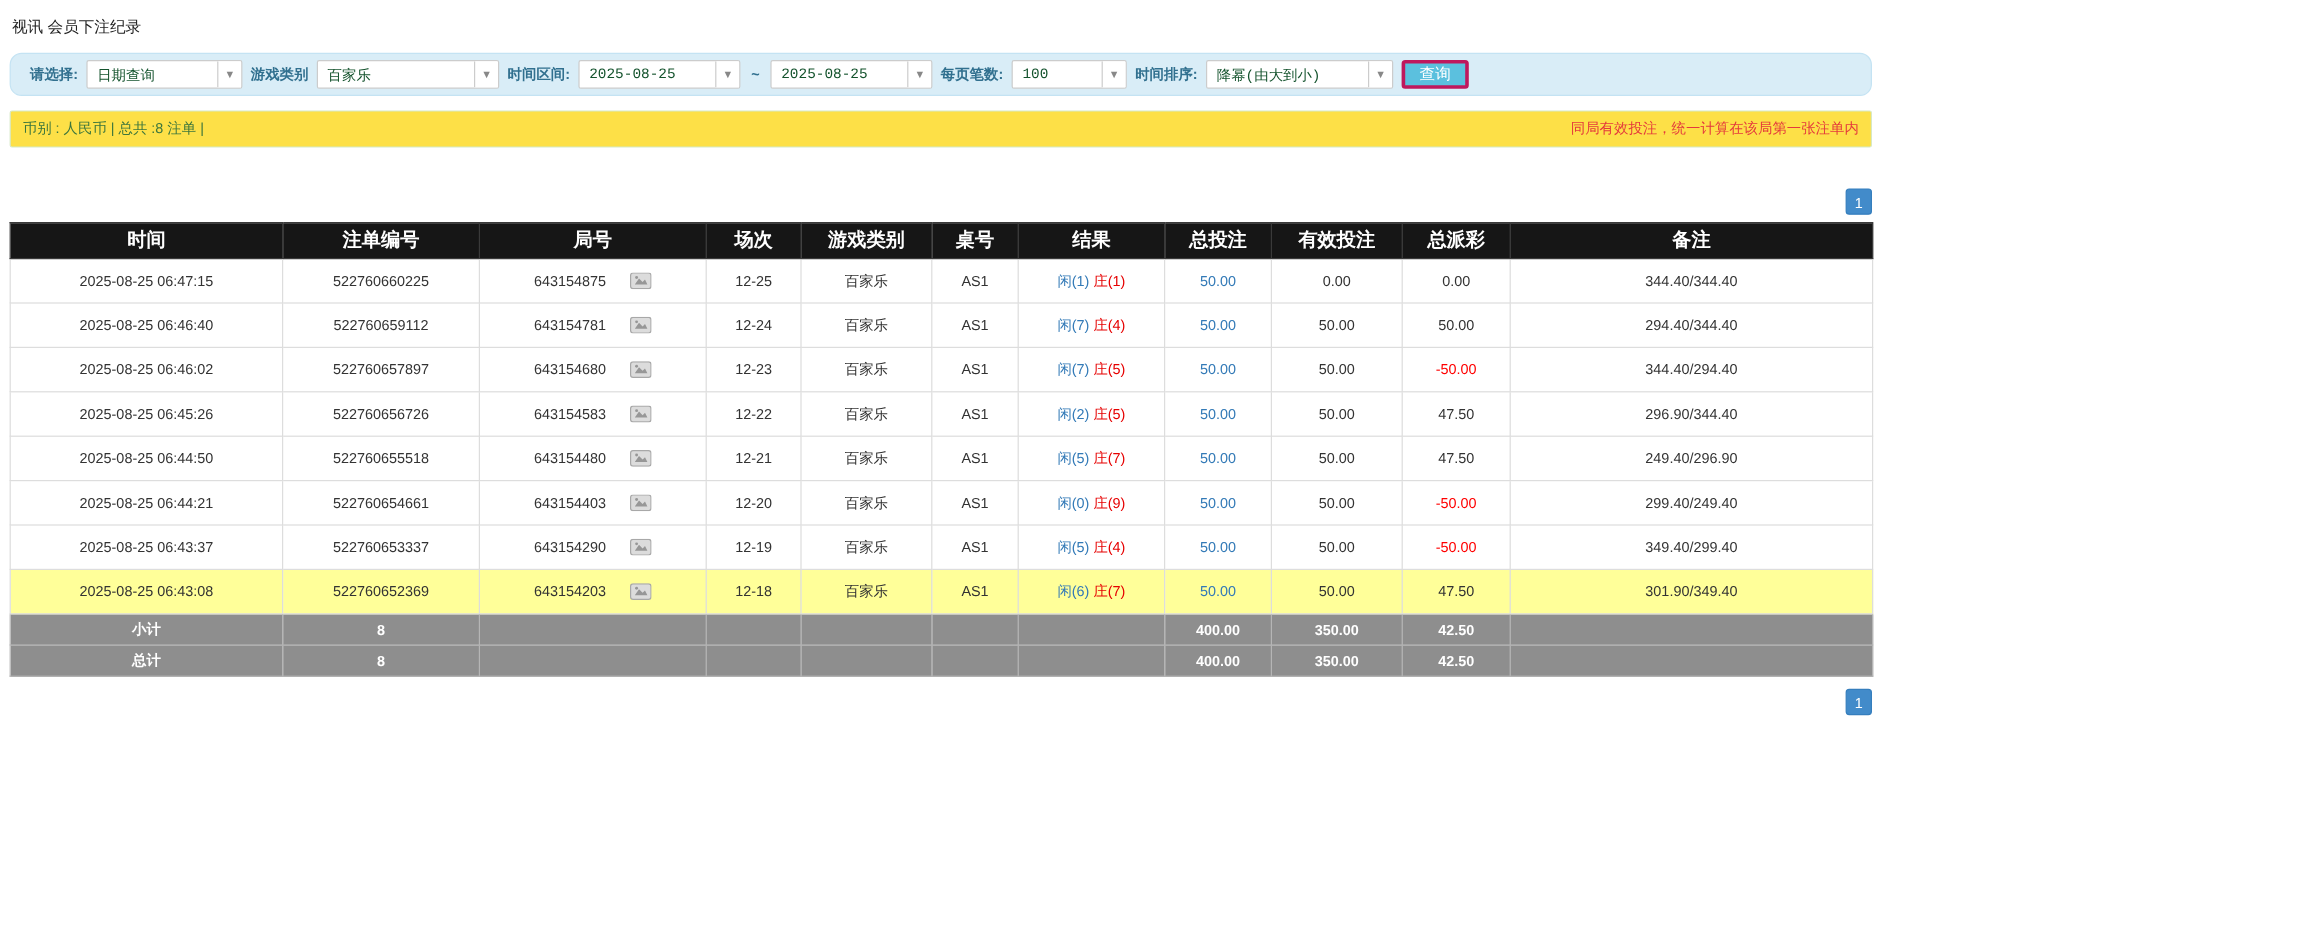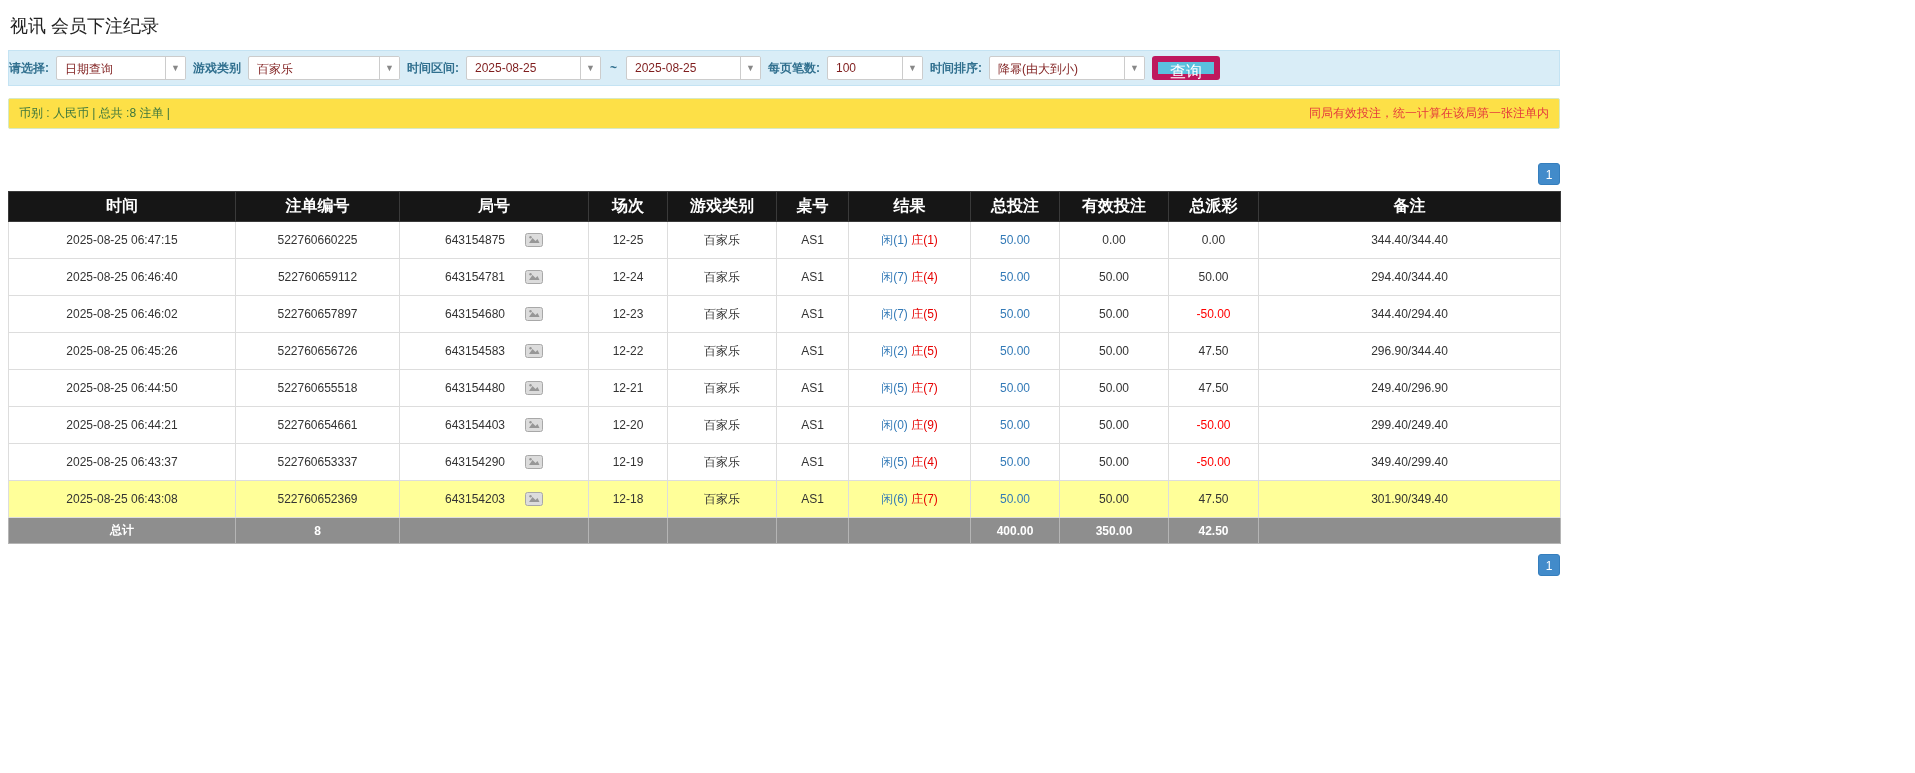--- a/index.html
+++ b/index.html
@@ -6,73 +6,74 @@
   html, body { background: #fff; }
   body {
     font-family: "Liberation Sans", "DejaVu Sans", sans-serif;
     font-size: 12px;
     color: #333;
     min-width: 1915px;
   }
   .content { width: 1552px; margin: 0 0 0 8px; padding-top: 12px; }
 
   .page-title {
-    font-size: 18px;
+    font-size: 13px;
     font-weight: 400;
     color: #222;
     padding: 2px 2px 12px 2px;
   }
 
   
   .filter-bar {
     background: #d9edf7;
     border: 1px solid #c4e3f3;
-    border-radius: 0;
-    padding: 6px 0;
+    border-radius: 10px;
+    padding: 6px 16px;
     display: flex;
     align-items: center;
     gap: 7px;
     height: 36px;
   }
   .flabel { color: #31708f; font-weight: bold; white-space: nowrap; }
   .combo {
     display: inline-flex;
     align-items: stretch;
     background: #fff;
     border: 1px solid #ccc;
     border-radius: 2px;
     height: 24px;
     overflow: hidden;
   }
   .combo-value {
     padding: 4px 8px 0 8px;
     flex: 1;
     white-space: nowrap;
     overflow: hidden;
-    color: #7f1d1d;
+    color: #14532d;
+    font-family: Liberation Mono, monospace;
   }
   .combo-caret {
     width: 20px;
     border-left: 1px solid #ccc;
     display: flex;
     align-items: center;
     justify-content: center;
     color: #888;
     font-size: 9px;
     background: #fff;
   }
   .tilde { color: #31708f; font-weight: bold; padding: 0 2px; }
   .btn-search {
     background: #5bc0de;
-    border: 6px solid #be185d;
+    border: 3px solid #be185d;
     color: #fff;
     height: 24px;
     padding: 0 12px;
     border-radius: 3px;
-    font-size: 16px;
+    font-size: 13px;
     cursor: pointer;
     font-family: inherit;
   }
 
   
   .info-bar {
     margin-top: 12px;
     background: #fde047;
     border: 1px solid #d6e9c6;
     border-radius: 2px;
@@ -400,32 +401,45 @@
           <td>AS1</td>
           <td><span class="result-player">闲(6)</span> <span class="result-banker">庄(7)</span></td>
           <td><a class="bet-link">50.00</a></td>
           <td>50.00</td>
           <td class="">47.50</td>
           <td>301.90/349.40</td>
         </tr>
       </tbody>
     <tbody>
       <tr class="summary">
-        <td>总计</td>
+        <td>小计</td>
         <td>8</td>
         <td></td>
           <td></td>
         <td></td>
           <td></td>
         <td></td>
         <td>400.00</td>
         <td>350.00</td>
         <td>42.50</td>
         <td></td>
       </tr>
+      <tr class="summary">
+        <td>总计</td>
+        <td>8</td>
+        <td></td>
+          <td></td>
+        <td></td>
+          <td></td>
+        <td></td>
+        <td>400.00</td>
+        <td>350.00</td>
+        <td>42.50</td>
+        <td></td>
+      </tr>
     </tbody>
   </table>
 
   <div class="pager-row bottom">
     <span class="page-btn">1</span>
   </div>
 
 </div>
 
 </body></html>

